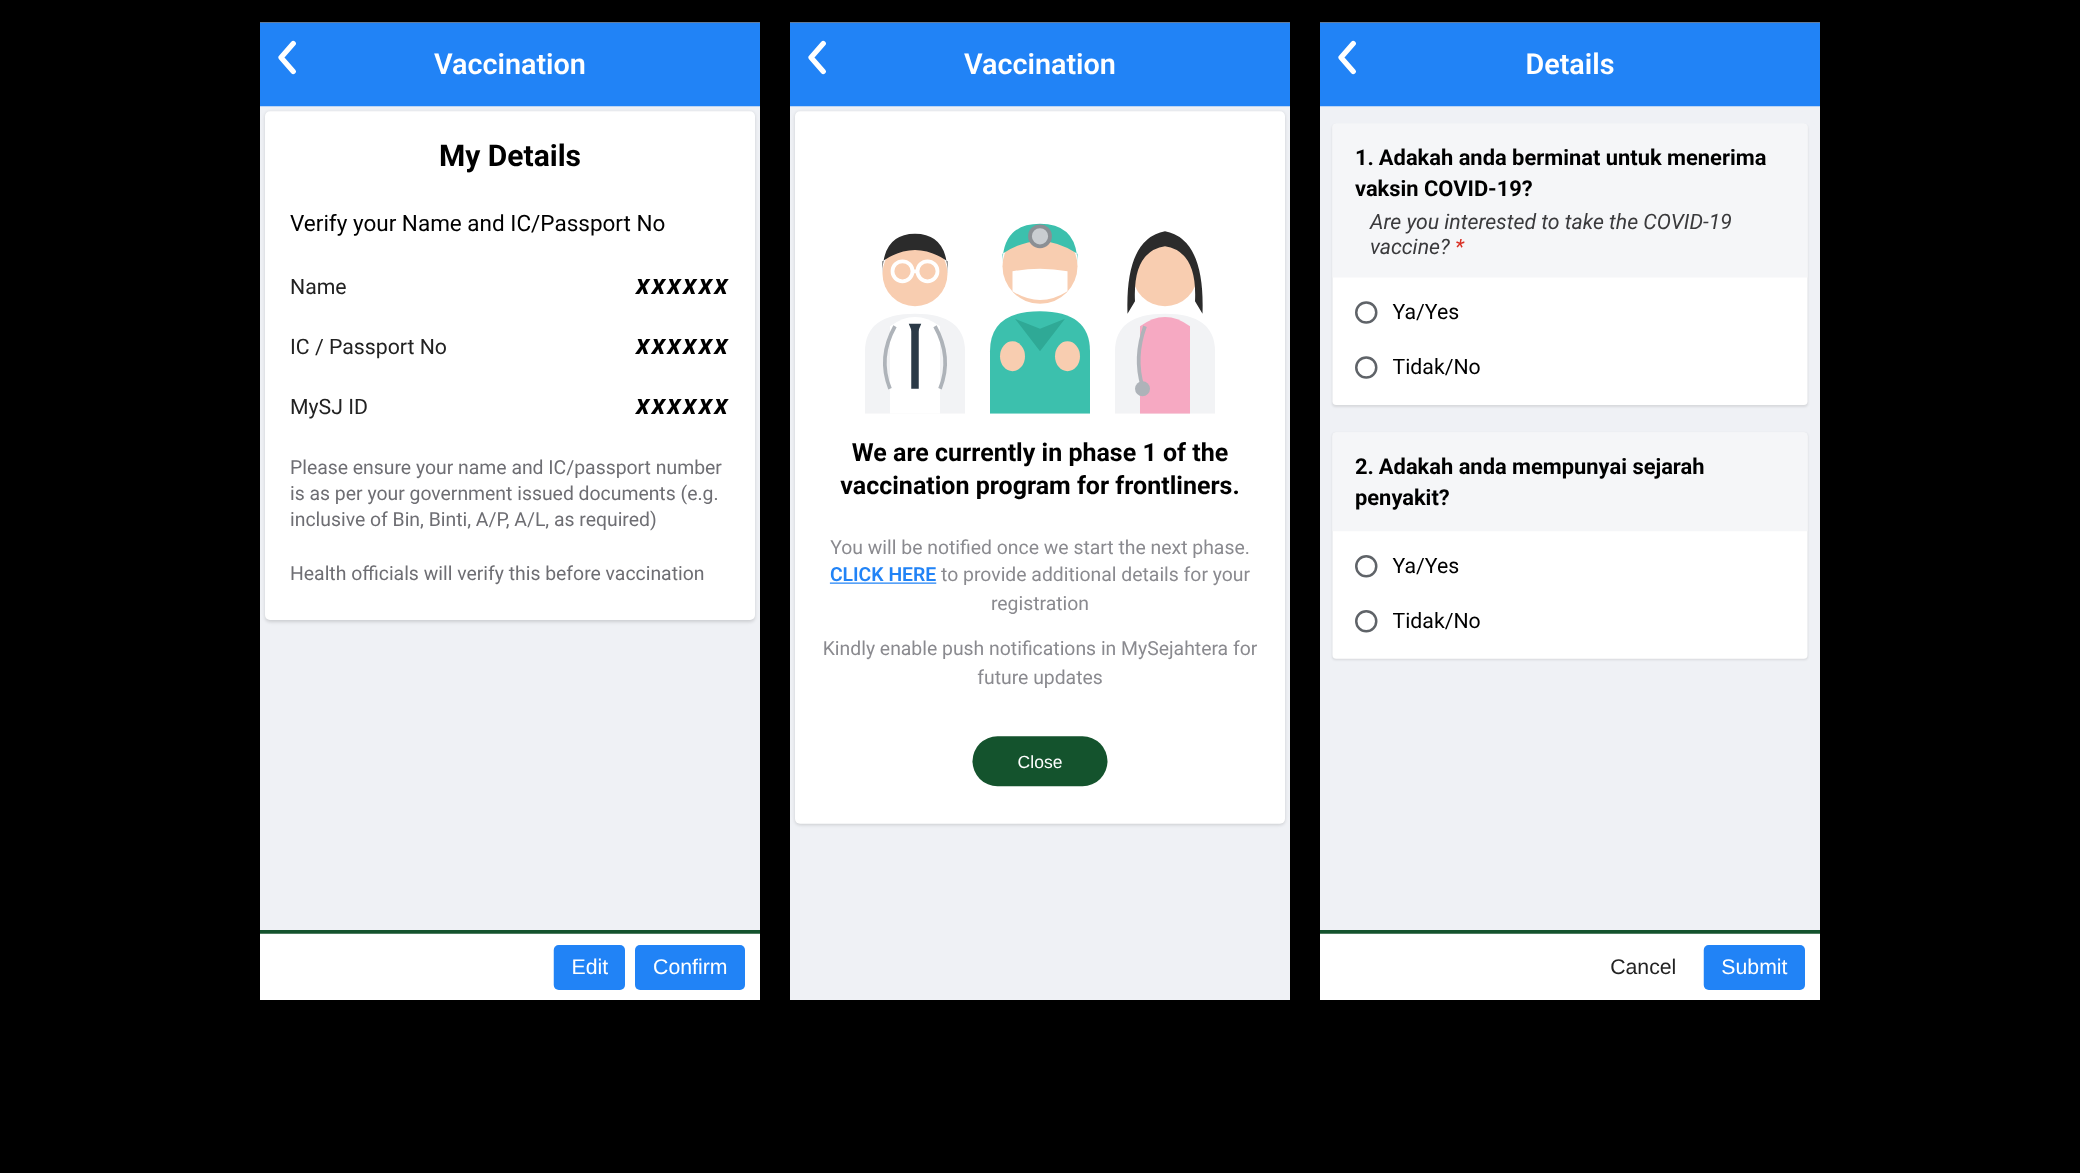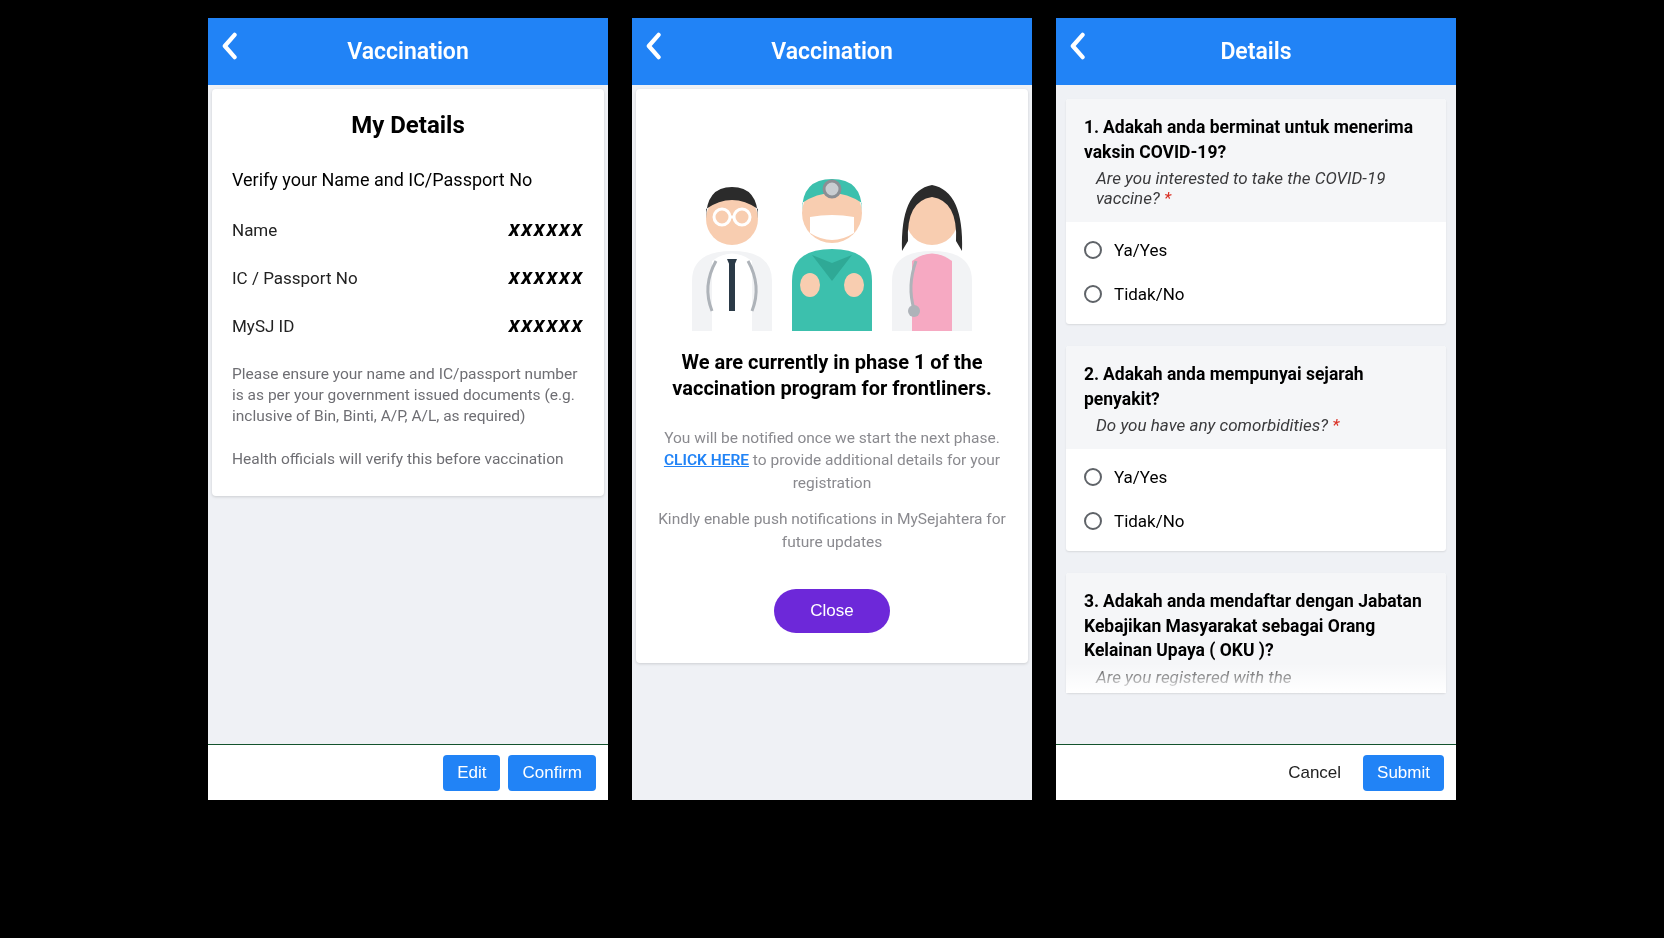--- a/index.html
+++ b/index.html
@@ -67,21 +67,21 @@
   .footer {
     position: absolute;
     bottom: 0; left: 0; right: 0;
     background: #fff;
     height: 56px;
     display: flex;
     justify-content: flex-end;
     align-items: center;
     gap: 8px;
     padding: 0 12px;
-    border-top: 1px solid #14532d;
+    border-top: 3px solid #14532d;
   }
   .btn {
     background: #2183f6;
     color: #fff;
     font-size: 17px;
     font-weight: 500;
     border: none;
     border-radius: 4px;
     padding: 8px 14px;
     cursor: pointer;
@@ -94,26 +94,26 @@
     padding: 8px 14px;
     cursor: pointer;
   }
   
   .illus { display: flex; justify-content: center; margin: 20px 0 18px 0; }
   .phase-title { font-size: 20px; font-weight: 700; text-align: center; line-height: 1.3; margin: 10px 6px 26px 6px; }
   .info-p { font-size: 15.5px; color: #8a8a8f; text-align: center; line-height: 1.45; margin-bottom: 14px; padding: 0 4px; }
   .info-p a { color: #2183f6; text-decoration: underline; font-weight: 600; }
   .pill-wrap { display: flex; justify-content: center; margin-top: 36px; }
   .pill {
-    background: #6d28d9;
+    background: #14532d;
     color: #fff;
     border: none;
     border-radius: 26px;
     padding: 12px 36px;
-    font-size: 17px;
+    font-size: 14px;
     font-weight: 500;
     cursor: pointer;
   }
   
   .qbody { flex: 1; overflow: hidden; background: #eff1f5; border-radius: 30px; }
   .qblock {
     background: #fff;
     margin-bottom: 22px;
     box-shadow: 0 1px 2px rgba(0,0,0,0.1);
     border-radius: 3px;
@@ -270,44 +270,31 @@
           <span class="radio"></span>
           <span>Tidak/No</span>
         </div>
       </div>
     </div>
 
     <div class="qblock">
       <div class="qhead">
         <span class="qnum">2.</span>
         <span class="qtext">Adakah anda mempunyai sejarah penyakit?</span>
-        <div class="qtrans">
-          <span>Do you have any comorbidities?</span>
-          <span class="req">*</span>
-        </div>
       </div>
       <div class="opts">
         <div class="opt">
           <span class="radio"></span>
           <span>Ya/Yes</span>
         </div>
         <div class="opt">
           <span class="radio"></span>
           <span>Tidak/No</span>
         </div>
       </div>
     </div>
 
-    <div class="qblock qfade" style="margin-bottom:0;">
-      <div class="qhead" style="padding-bottom:6px;">
-        <span class="qnum">3.</span>
-        <span class="qtext">Adakah anda mendaftar dengan Jabatan Kebajikan Masyarakat sebagai Orang Kelainan Upaya ( OKU )?</span>
-        <div class="qtrans">
-          <span>Are you registered with the</span>
-        </div>
-      </div>
-    </div>
   </div>
   <div class="footer">
     <button class="btn-flat">Cancel</button>
     <button class="btn">Submit</button>
   </div>
 </div>
 
 </body></html>

